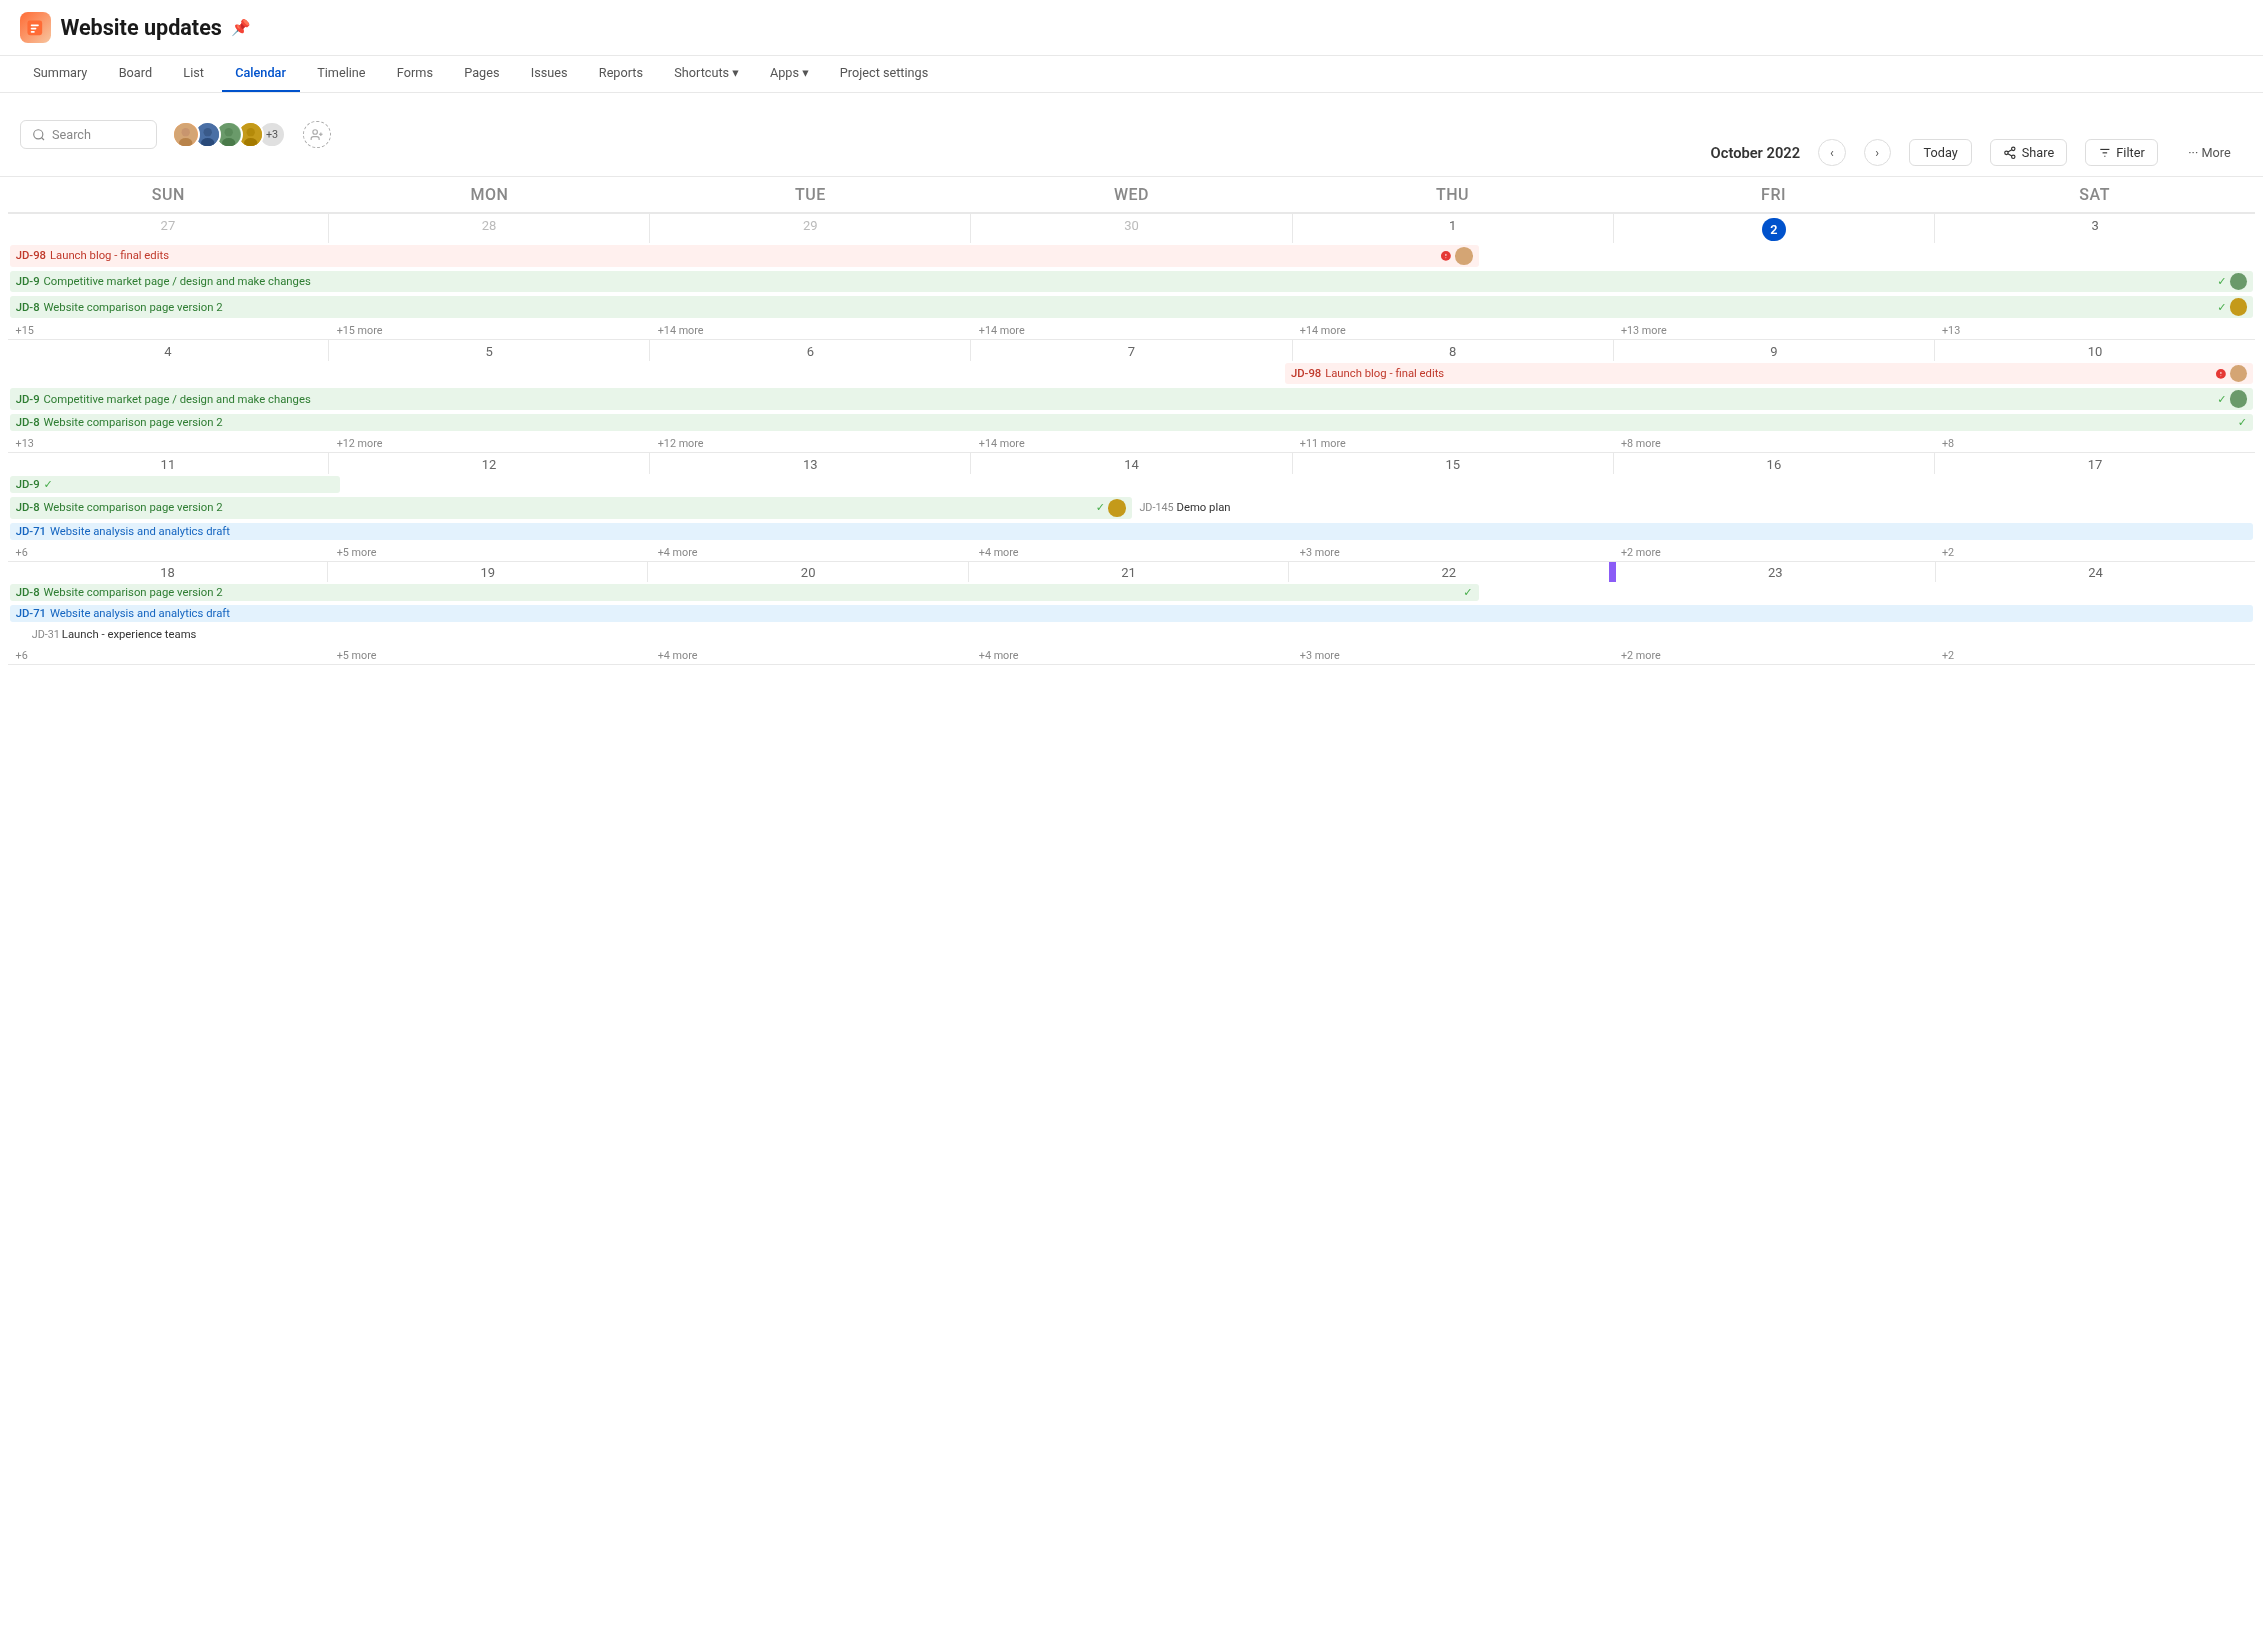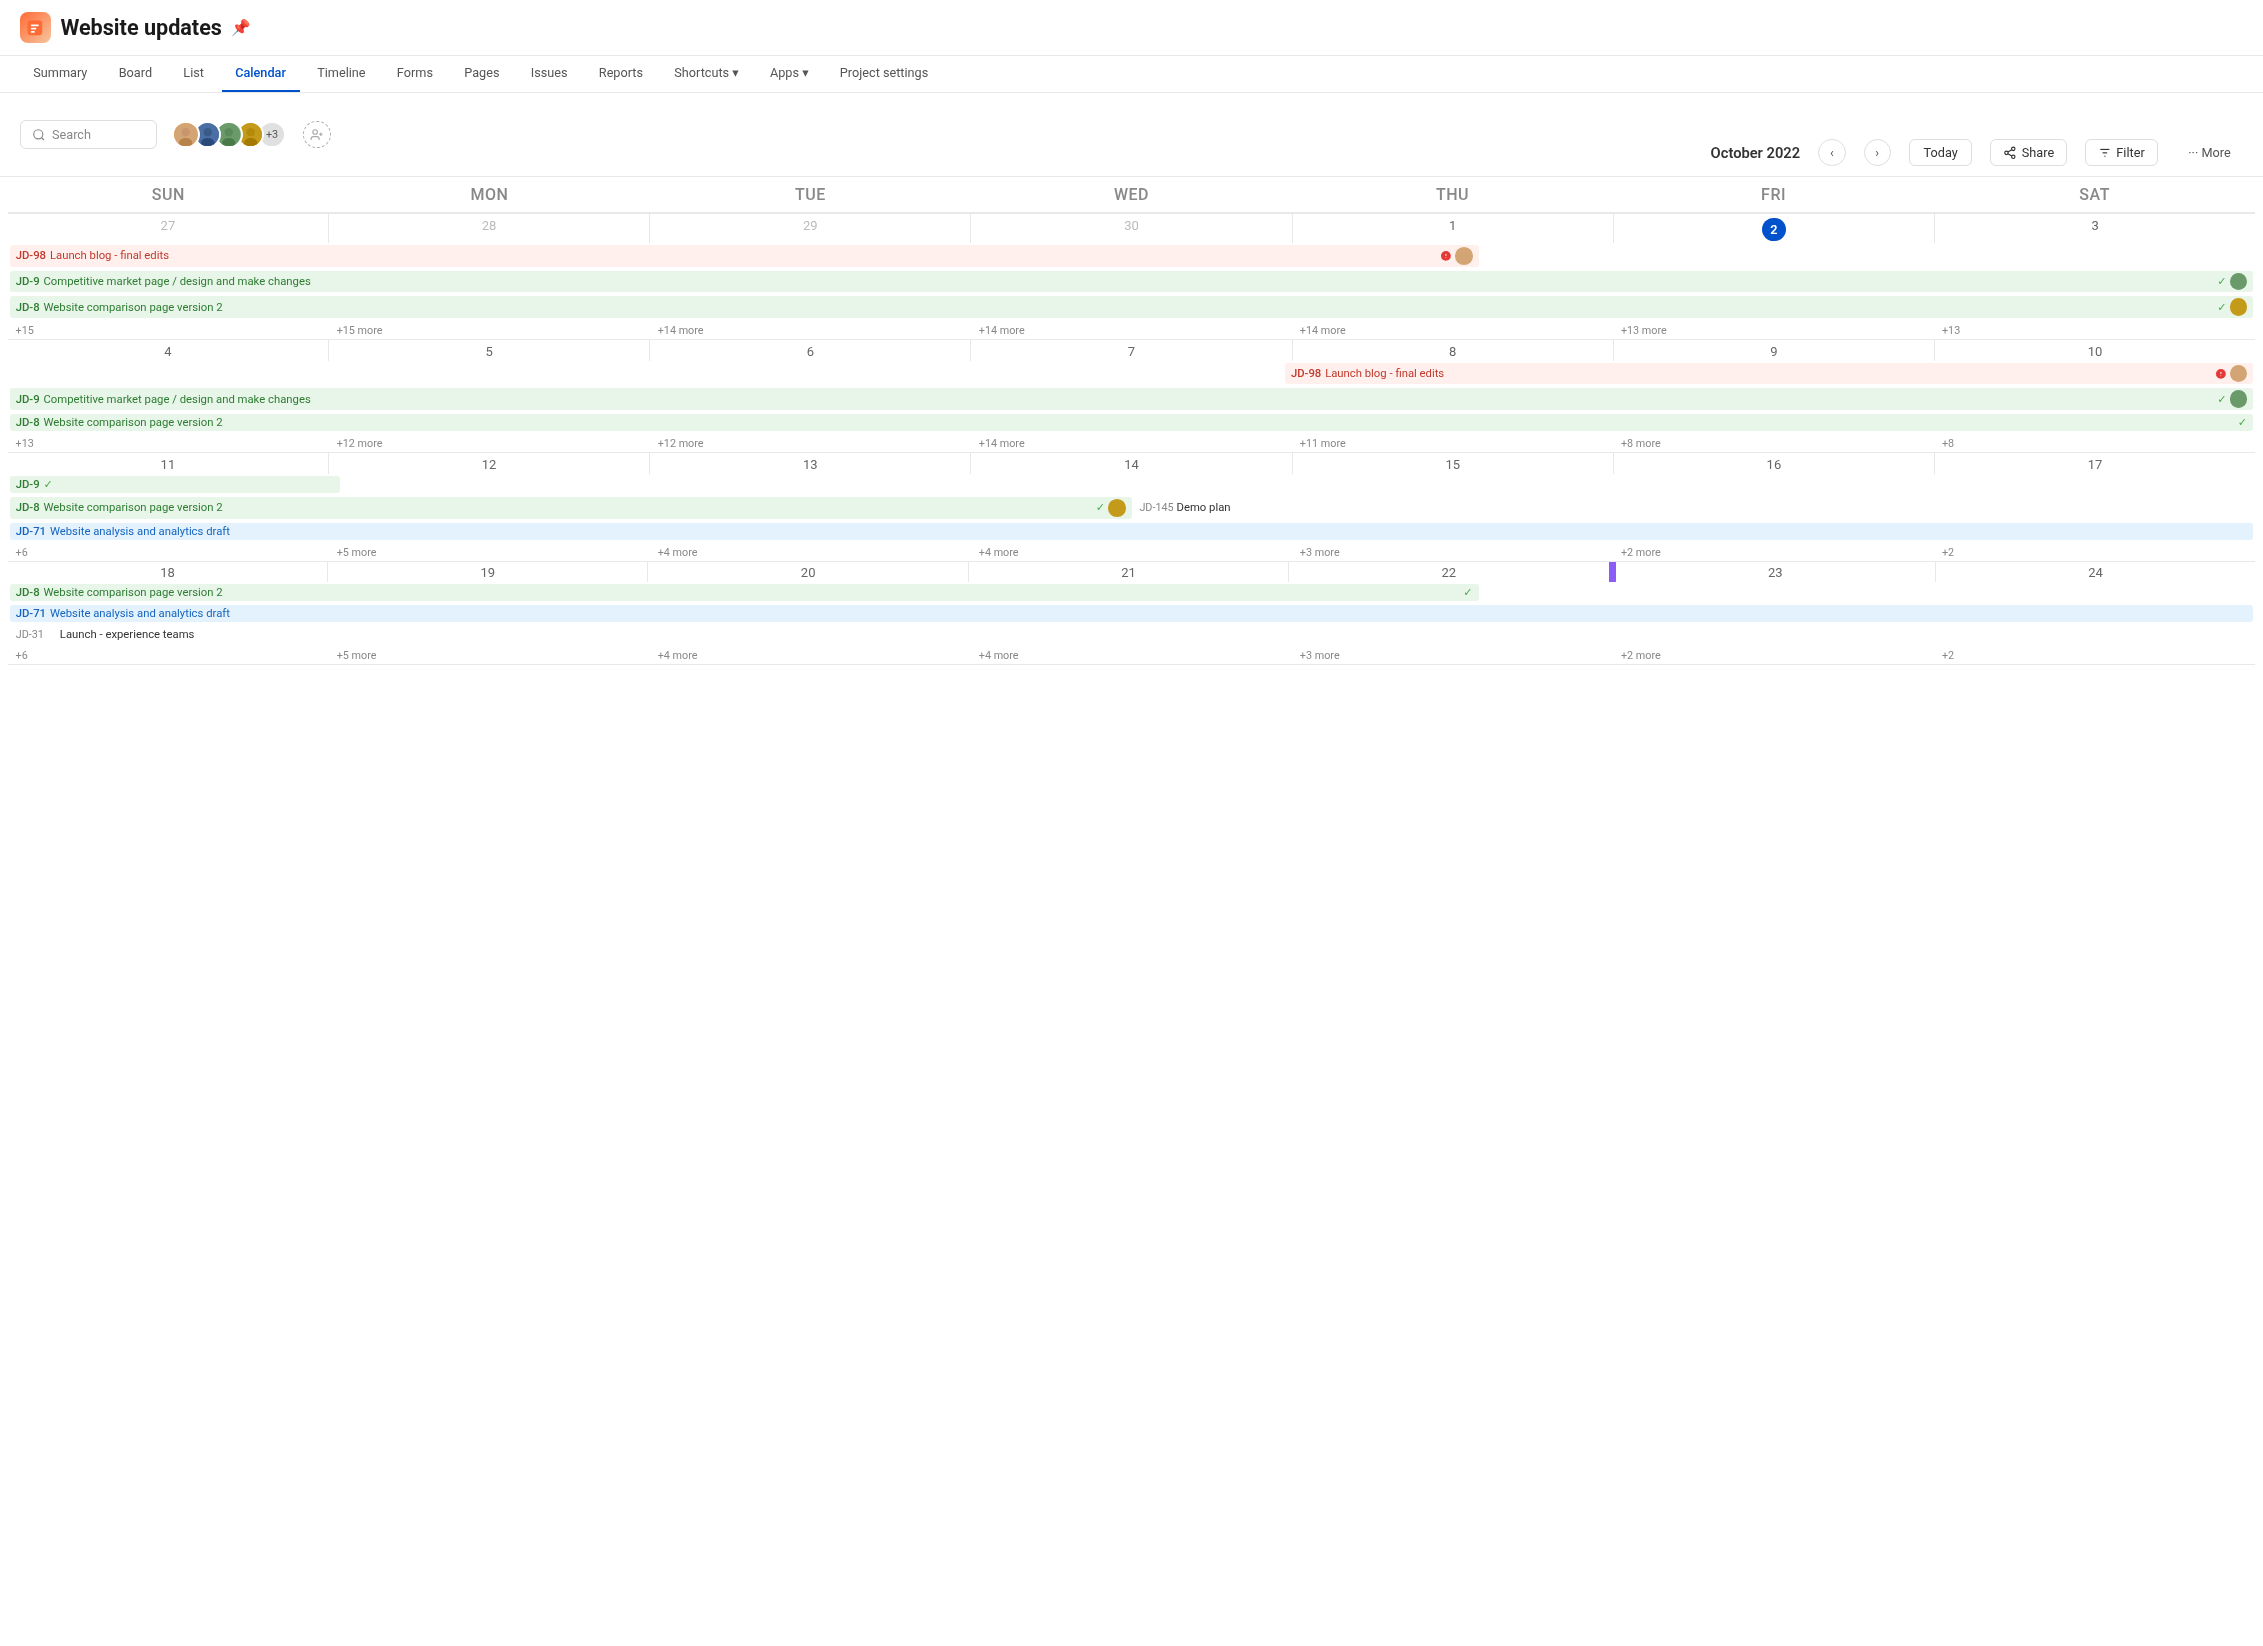--- a/index.html
+++ b/index.html
@@ -424,21 +424,21 @@
           </div>
 
           <div style="display:flex; width:100%; padding: 1px 0;">
             <div style="flex:7; background:#e3f2fd; border-radius:2.9px; margin: 1px 2px; padding: 2px 5.9px; font-size:11.3px; color:#1565c0; display:flex; align-items:center; gap:3.9px; overflow:hidden; white-space:nowrap; cursor:pointer;">
               <span style="color:#1565c0; font-weight:500;">JD-71</span>
               <span>Website analysis and analytics draft</span>
             </div>
           </div>
 
           <div style="display:flex; width:100%; padding: 1px 0;">
-            <div style="flex:7; border-radius:2.9px; margin: 1px 2px; padding: 2px 5.9px; font-size:11.3px; color:#333; display:flex; align-items:center; gap:16px; overflow:hidden; white-space:nowrap; cursor:pointer;">
+            <div style="flex:7; border-radius:2.9px; margin: 1px 18px; padding: 2px 5.9px; font-size:11.3px; color:#333; display:flex; align-items:center; gap:2px; overflow:hidden; white-space:nowrap; cursor:pointer;">
               <span style="color:#888; font-size:10.8px;">JD-31</span>
               <span>Launch - experience teams</span>
             </div>
           </div>
 
           <div style="display:flex; width:100%; border-bottom: 1px solid #e8e8e8;">
             <div style="flex:1; padding: 2px 3.9px;"><span class="more-link">+6</span></div>
             <div style="flex:1; padding: 2px 3.9px;"><span class="more-link">+5 more</span></div>
             <div style="flex:1; padding: 2px 3.9px;"><span class="more-link">+4 more</span></div>
             <div style="flex:1; padding: 2px 3.9px;"><span class="more-link">+4 more</span></div>

